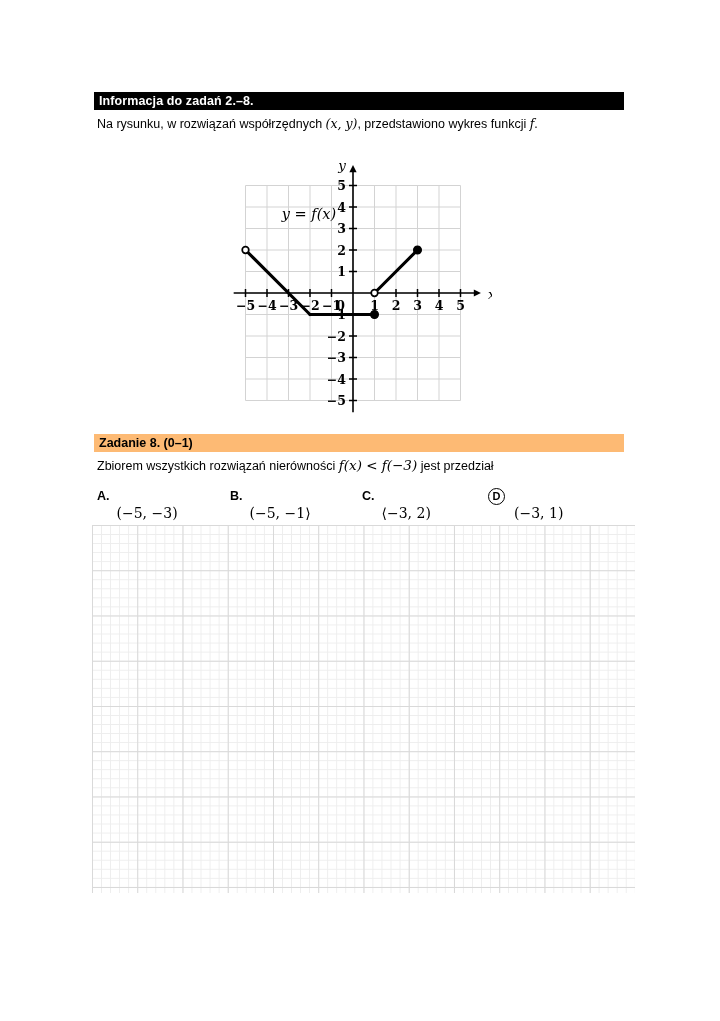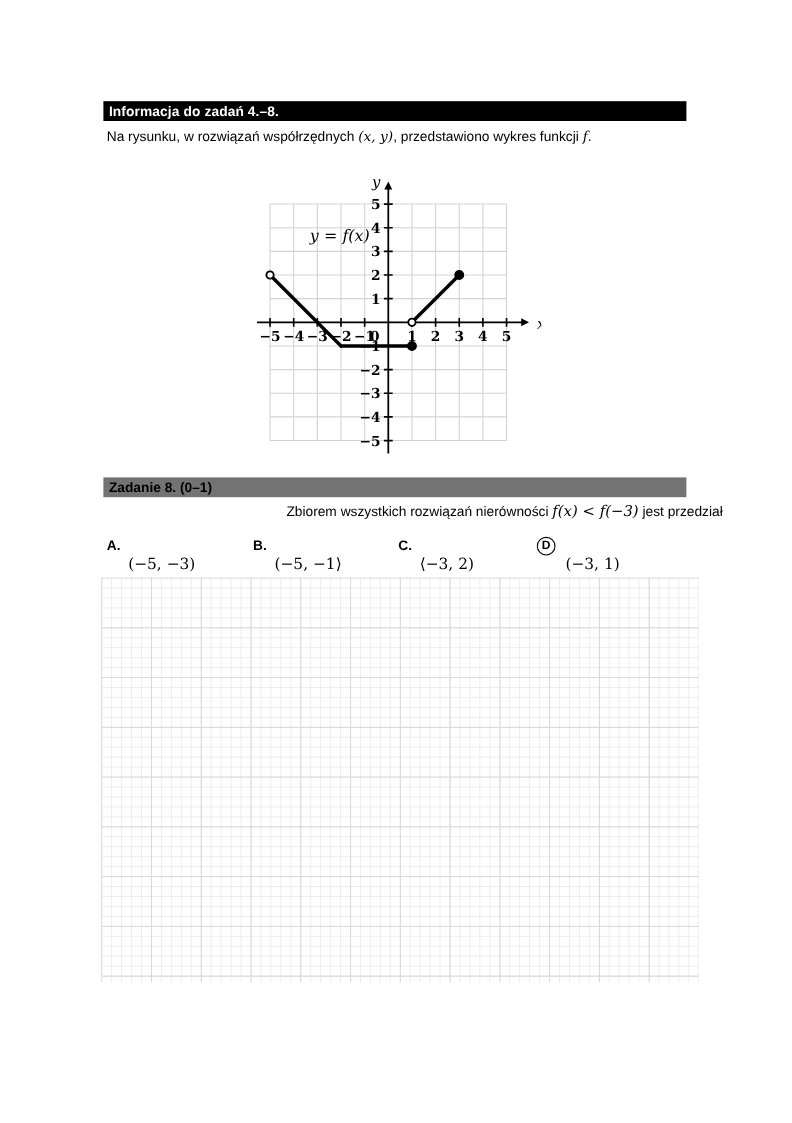--- a/index.html
+++ b/index.html
@@ -53,36 +53,35 @@
   }
   .plot-wrap svg { display: block; }
 
   
   .task-bar {
     position: absolute;
     left: 94px;
     top: 434px;
     width: 530px;
     height: 18px;
-    background: #737373;
+    background: #fdba74;
     color: #000000;
     font-size: 12.5px;
     font-weight: bold;
     line-height: 18px;
     padding-left: 5px;
   }
   .task-text {
     position: absolute;
     left: 97px;
     top: 457px;
     width: 560px;
     font-size: 12.5px;
     line-height: 17px;
     white-space: nowrap;
-    text-align: right;
   }
 
   
   .answers {
     position: absolute;
     left: 97px;
     top: 484px;
     width: 540px;
     height: 26px;
   }
@@ -138,21 +137,21 @@
       45.25px 45.25px,
       45.25px 45.25px,
       9.05px 9.05px,
       9.05px 9.05px;
     background-position: 0 0, 0 0, 0 0, 0 0;
   }
 </style>
 </head>
 <body>
 
-<div class="info-bar">Informacja do zadań 4.–8.</div>
+<div class="info-bar">Informacja do zadań 2.–8.</div>
 
 <div class="info-text">
   <span>Na rysunku, w rozwiązań współrzędnych </span><span class="mi">(x, y)</span><span>, przedstawiono wykres funkcji </span><span class="mi">f</span><span>.</span>
 </div>
 
 <div class="plot-wrap">
   <svg id="plot-svg" width="270" height="268" viewBox="0 0 270 268">
       <g>
         <line x1="23.5" y1="37.5" x2="23.5" y2="252.5" stroke="#d3d3d3" stroke-width="1"></line>
         <line x1="23.5" y1="252.5" x2="238.5" y2="252.5" stroke="#d3d3d3" stroke-width="1"></line>

